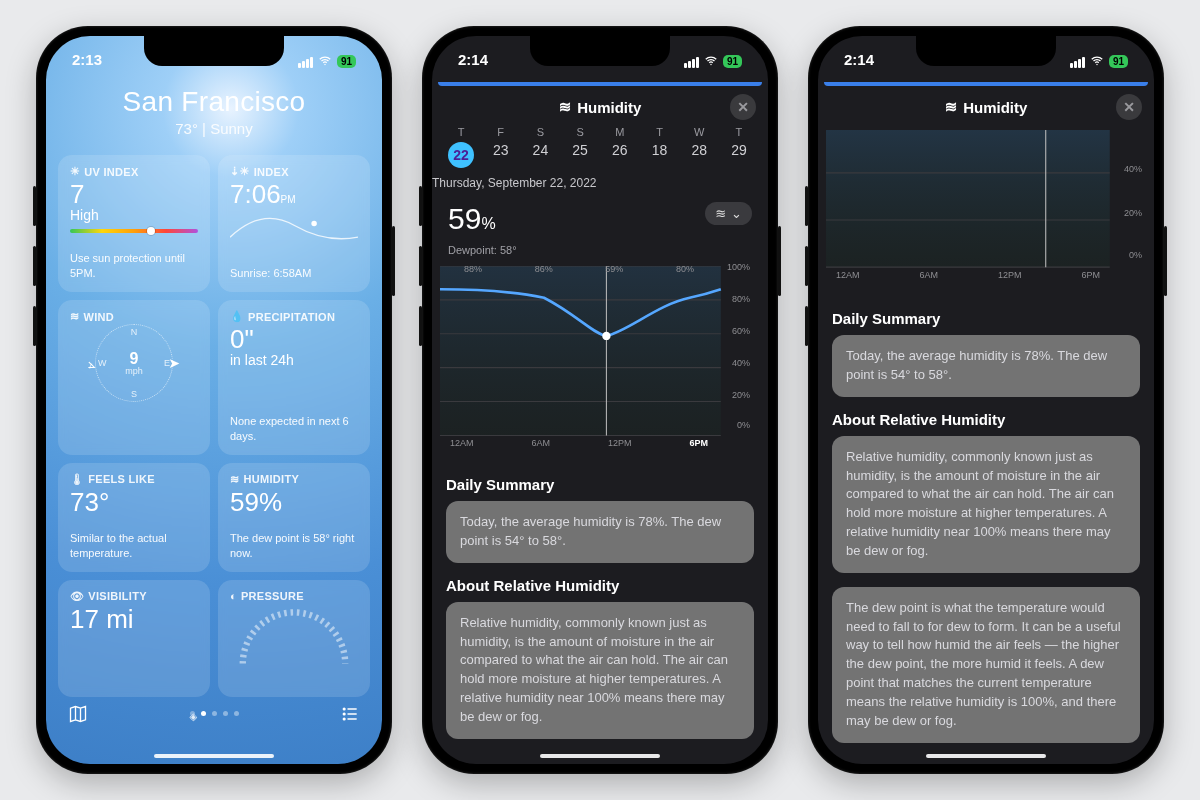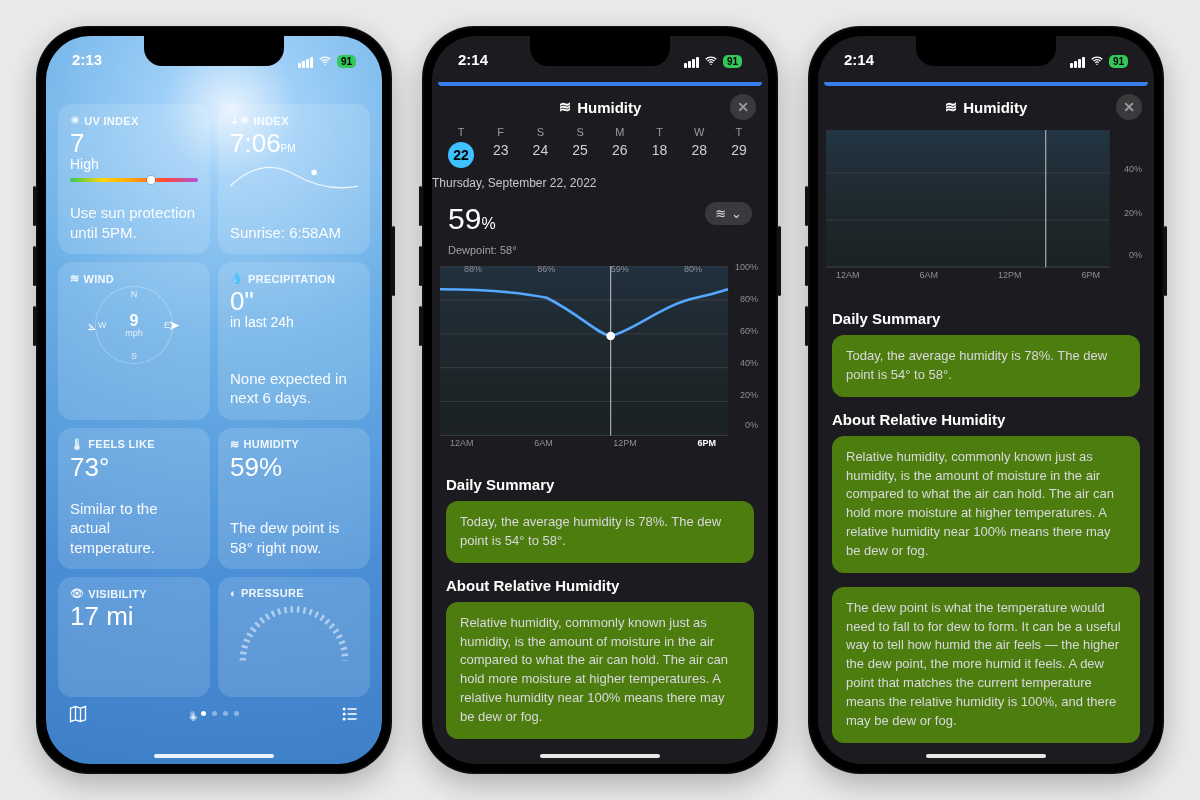--- a/index.html
+++ b/index.html
@@ -79,21 +79,21 @@
     border-radius:14px;
     padding:10px 12px 12px;
     backdrop-filter: blur(4px);
     color:#fff; font-size:12px;
     display:flex; flex-direction:column;
     min-height:0;
   }
   .tile .thead { font-size:11px; opacity:.9; font-weight:600; letter-spacing:.3px; display:flex; align-items:center; gap:4px;}
   .tile .big { font-size:26px; font-weight:400; margin-top:2px; line-height:1.1;}
   .tile .sub { font-size:14px; font-weight:500; margin-top:-2px;}
-  .tile .foot { margin-top:auto; font-size:15px; opacity:.95; line-height:1.3;}
+  .tile .foot { margin-top:auto; font-size:11px; opacity:.95; line-height:1.3;}
   .uvbar { height:4px; border-radius:4px; margin:6px 0 4px;
     background:linear-gradient(90deg,#34c759,#ffd60a,#ff9f0a,#ff453a,#af52de);
     position:relative;}
   .uvbar .dot{position:absolute; top:-2px; left:60%; width:8px;height:8px;border-radius:50%;background:#fff; box-shadow:0 0 0 1px rgba(0,0,0,.15);}
   .suncurve { position:relative; height:30px; margin:4px 0;}
   .suncurve svg{width:100%;height:100%;}
   .compass { position:relative; height:80px; display:flex; align-items:center; justify-content:center;}
   .compass .ring{width:78px;height:78px;border:1px dotted rgba(255,255,255,.6);border-radius:50%;position:relative;}
   .compass .c{position:absolute;font-size:9px;opacity:.8}
   .compass .n{top:2px;left:50%;transform:translateX(-50%)}
@@ -114,40 +114,40 @@
   
   .detail { width:100%; height:100%; background:#1c1c20; color:#fff; padding-top:46px; display:flex; flex-direction:column;}
   .tabbar { height:4px; background:#3e8bff; border-radius:0 0 4px 4px; margin:0 6px 4px; opacity:.9;}
   .dhead { position:relative; display:flex; align-items:center; justify-content:center; padding:8px 0 10px;}
   .dhead .title{font-size:15px;font-weight:600;display:flex;align-items:center;gap:6px;}
   .closebtn{position:absolute;right:12px;top:4px;width:26px;height:26px;border-radius:50%;background:#3a3a3d;color:#9a9a9e;display:flex;align-items:center;justify-content:center;font-size:14px;font-weight:700;}
 
   .dates { display:flex; justify-content:space-between; padding:0 14px; font-size:11px; color:#9a9aa0;}
   .dates .col{display:flex;flex-direction:column;align-items:center;gap:4px;min-width:30px}
   .dates .dn{font-size:14px;color:#d0d0d4;font-weight:500}
-  .dates .sel .dn{background:#3fc1ff;color:#000000;width:26px;height:26px;border-radius:50%;display:flex;align-items:center;justify-content:center;font-weight:600}
+  .dates .sel .dn{background:#3fc1ff;color:#4c1d95;width:26px;height:26px;border-radius:50%;display:flex;align-items:center;justify-content:center;font-weight:600}
   .fulldate{text-align:left;font-size:12px;color:#c8c8cc;margin:8px 0 12px}
 
   .metricrow{display:flex;justify-content:space-between;align-items:flex-start;padding:0 16px}
   .metric .val{font-size:30px;font-weight:500}
   .metric .pct{font-size:16px;font-weight:400}
   .metric .dew{font-size:11px;color:#a0a0a6;margin-top:8px}
   .pill{background:#3a3a3e;border-radius:14px;padding:4px 10px;font-size:13px;display:flex;align-items:center;gap:5px;color:#ddd;}
 
-  .chart{position:relative;margin:10px 8px 0 8px;height:180px}
+  .chart{position:relative;margin:10px 16px 0 8px;height:180px}
   .chart svg{width:100%;height:100%}
   .chart .ylab{position:absolute;right:2px;font-size:9px;color:#8e8e92}
   .chart .topnums{position:absolute;top:-2px;left:0;right:34px;display:flex;justify-content:space-between;padding:0 24px;font-size:9px;color:#8e8e92}
   .chart .xlab{position:absolute;bottom:-2px;left:0;right:34px;display:flex;justify-content:space-between;padding:0 10px;font-size:9px;color:#8e8e92}
   .chart .xlab .now{color:#fff;font-weight:600}
 
   .scroll{flex:1;overflow:hidden;padding:0 14px 10px;margin-top:16px}
   .sect{margin-top:14px}
   .sect h3{font-size:15px;font-weight:600;margin-bottom:8px}
-  .card{background:#4d7c0f;border-radius:12px;padding:12px 14px;font-size:13px;line-height:1.45;color:#d9d9de}
+  .card{background:#737373;border-radius:12px;padding:12px 14px;font-size:13px;line-height:1.45;color:#d9d9de}
 
   
   .mini{margin:4px 8px 0;height:150px;position:relative}
   .mini svg{width:100%;height:100%}
   .mini .ylab{position:absolute;right:4px;font-size:9px;color:#8e8e92}
   .mini .xlab{position:absolute;bottom:0;left:0;right:36px;display:flex;justify-content:space-between;padding:0 10px;font-size:9px;color:#8e8e92}
 
   .icon-svg{width:14px;height:14px;display:inline-block;vertical-align:middle}
 </style>
 </head>
@@ -170,20 +170,24 @@
               <path d="M3 9c5-5 13-5 18 0"></path>
               <path d="M6 12c3.3-3.3 8.7-3.3 12 0"></path>
               <path d="M9 15c1.7-1.7 4.3-1.7 6 0"></path>
               <circle cx="12" cy="18" r="1.2" fill="#fff" stroke="none"></circle>
             </svg>
         </span>
         <span class="batt">91</span>
       </div>
     </div>
 
+    <div class="loc">
+      <h1>San Francisco</h1>
+      <div class="cond">73°  |  Sunny</div>
+    </div>
 
     <div class="tiles">
 
       <div class="tile">
         <div class="thead">
             <span>☀︎</span>
             <span>UV INDEX</span>
           </div>
         <div class="big">7</div>
         <div class="sub">High</div>

